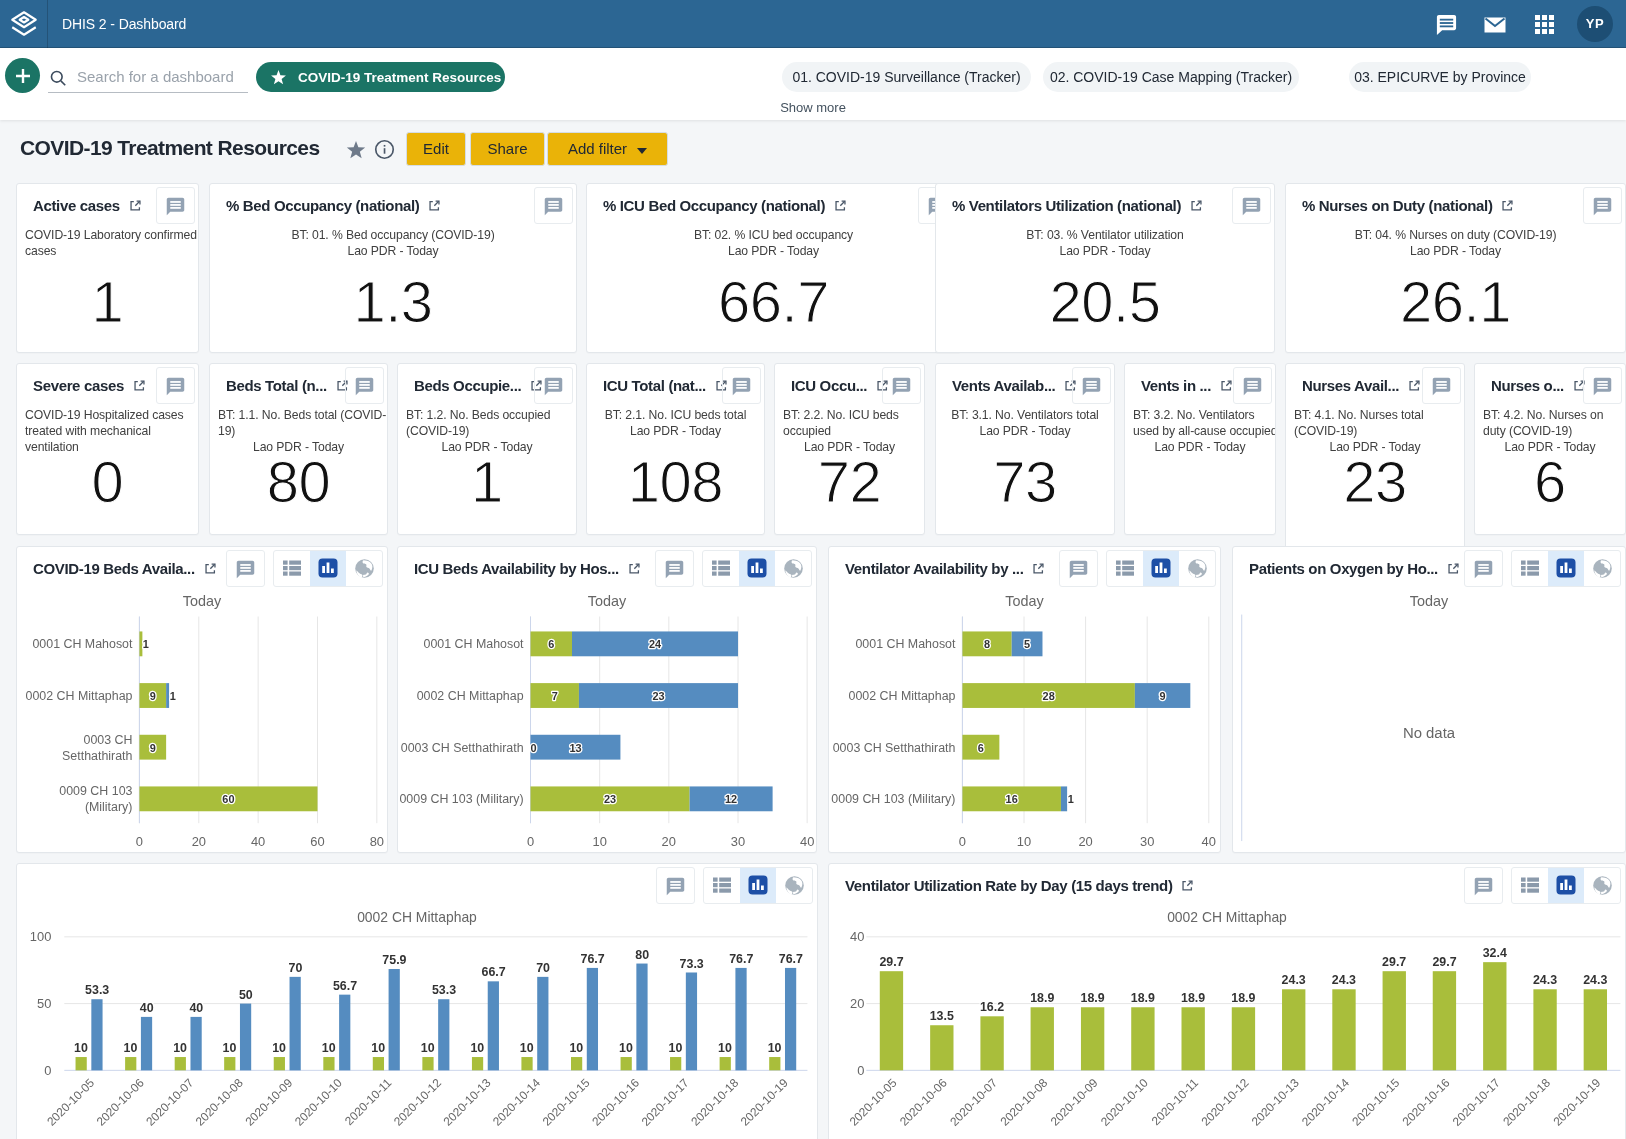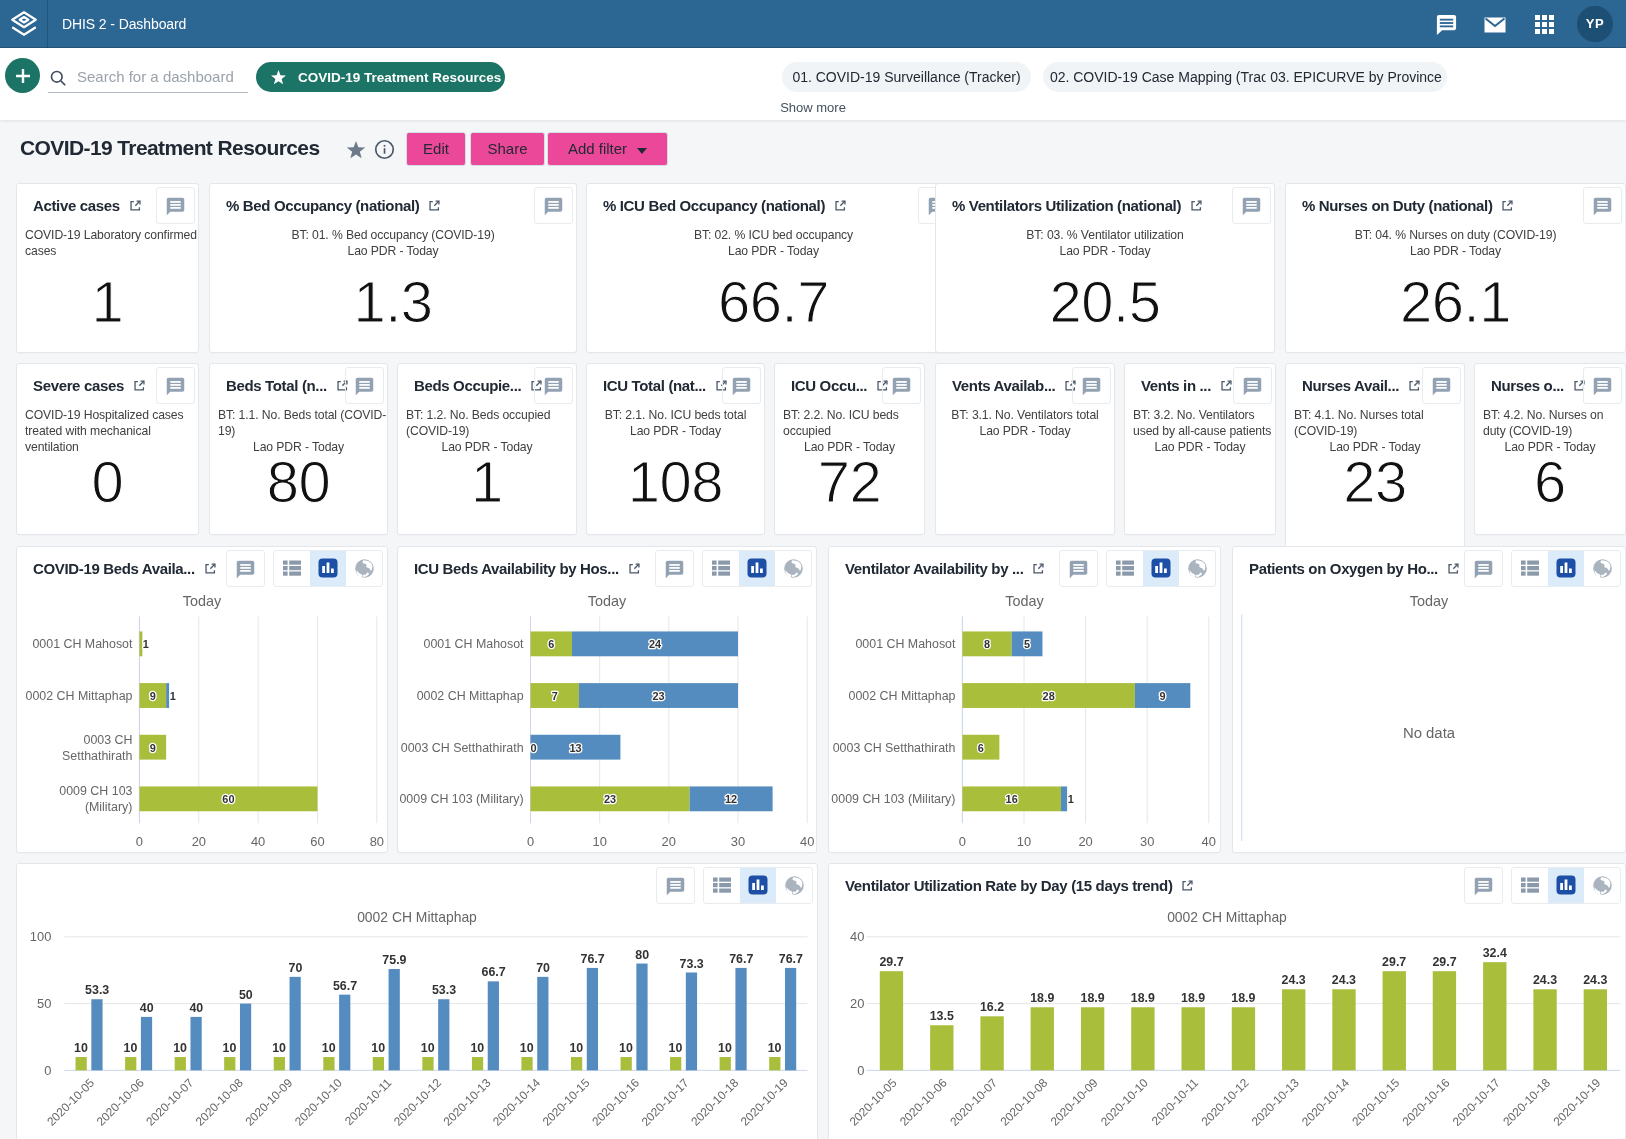--- a/index.html
+++ b/index.html
@@ -8,21 +8,21 @@
 .avatar{position:absolute;right:13px;top:6px;width:36px;height:36px;border-radius:50%;background:#1d4e74;color:#fff;font-size:13px;font-weight:bold;text-align:center;line-height:36px;letter-spacing:.5px}
 .chipsbar{position:absolute;left:0;top:48px;width:1626px;height:72px;background:#fff;box-shadow:0 1px 3px rgba(0,0,0,.09)}
 .plusbtn{position:absolute;left:5px;top:10px;width:35px;height:35px;border-radius:50%;background:#1b7465}
 .plusbtn svg{position:absolute;left:8.5px;top:8.5px}
 .searchph{position:absolute;left:77px;top:20px;font-size:15px;color:#9aa2ab}
 .searchline{position:absolute;left:48px;top:44px;width:200px;height:1px;background:#b6bcc3}
 .chip{position:absolute;top:14px;height:30px;border-radius:15px;background:#f1f4f6;color:#212934;font-size:14px;text-align:center;line-height:30px;white-space:nowrap}
 .chipsel{background:#1b7465;color:#fff;font-weight:bold;text-align:left}
 .showmore{position:absolute;left:0;width:1626px;top:52px;text-align:center;font-size:13px;color:#44525f}
 .dtitle{position:absolute;left:20px;top:136px;font-size:21px;letter-spacing:-.6px;font-weight:bold;color:#212934}
-.btn{position:absolute;top:132px;height:32px;background:#ec4899;border:1px solid #d5dde5;border-radius:3px;font-size:15px;color:#212934;text-align:center;line-height:32px}
+.btn{position:absolute;top:132px;height:32px;background:#eab308;border:1px solid #d5dde5;border-radius:3px;font-size:15px;color:#212934;text-align:center;line-height:32px}
 .card{position:absolute;background:#fff;border:1px solid #e3e7eb;border-radius:3px;box-sizing:border-box;box-shadow:0 1px 1px rgba(0,0,0,.02);overflow:hidden}
 .ctitle{position:absolute;left:16px;top:13px;font-size:15px;letter-spacing:-.35px;font-weight:bold;color:#212934;white-space:nowrap;overflow:hidden}
 .ctitle .ext{vertical-align:-1px;margin-left:5px}
 .chatbox{position:absolute;top:3px;right:3px;width:37px;height:35px;border:1px solid #e8ecef;border-radius:3px}
 .chatbox svg{position:absolute;left:8px;top:8px}
 .toggles{position:absolute;top:3px;height:35px;border:1px solid #e8ecef;border-radius:3px;background:#fff}
 .tcell{position:absolute;top:0;width:36px;height:35px}
 .tcell svg{position:absolute;left:8px;top:7px}
 .tsel{background:#dcebfa}
 .sline{position:absolute;left:8px;right:8px;font-size:12.2px;letter-spacing:-.1px;color:#404040;white-space:nowrap}
@@ -72,21 +72,21 @@
       <circle cx="8.2" cy="8.2" r="5.6" fill="none" stroke="#3c4b5d" stroke-width="1.7"></circle>
       <path d="M12.5 12.5l4.6 4.6" stroke="#3c4b5d" stroke-width="1.7"></path>
     </svg>
   <div class="searchph">Search for a dashboard</div>
   <div class="searchline"></div>
   <div class="chip chipsel" style="left:256px;width:249px"><svg width="17" height="17" viewBox="0 0 20 20" style="position:absolute;left:14px;top:7px">
         <polygon points="10.00,1.30 12.27,7.37 18.75,7.66 13.67,11.69 15.41,17.94 10.00,14.36 4.59,17.94 6.33,11.69 1.25,7.66 7.73,7.37" fill="#fff"></polygon>
       </svg><span style="margin-left:42px;font-size:13.5px">COVID-19 Treatment Resources</span></div>
     <div class="chip" style="left:782px;width:249px">01. COVID-19 Surveillance (Tracker)</div>
     <div class="chip" style="left:1043px;width:256px">02. COVID-19 Case Mapping (Tracker)</div>
-    <div class="chip" style="left:1265px;width:182px">03. EPICURVE by Province</div>
+    <div class="chip" style="left:1349px;width:182px">03. EPICURVE by Province</div>
   <div class="showmore">Show more</div>
 </div>
 <div class="dtitle">COVID-19 Treatment Resources</div>
 <svg width="20" height="20" viewBox="0 0 22 22" style="position:absolute;left:346px;top:140px">
     <polygon points="11.00,1.00 13.62,8.00 21.08,8.32 15.23,12.98 17.23,20.18 11.00,16.05 4.77,20.18 6.77,12.98 0.92,8.32 8.38,8.00" fill="#6e7a8a"></polygon>
   </svg>
 <svg width="21" height="21" viewBox="0 0 24 24" style="position:absolute;left:374px;top:139px">
     <circle cx="12" cy="12" r="10" fill="none" stroke="#4a5768" stroke-width="1.9"></circle>
     <rect x="11.1" y="10.5" width="1.9" height="6.3" fill="#4a5768"></rect>
     <rect x="11.1" y="6.8" width="1.9" height="1.9" fill="#4a5768"></rect>
@@ -289,37 +289,38 @@
   <div class="chatbox">
       <svg width="21" height="21" viewBox="0 0 24 24">
         <path d="M20 2H4c-1.1 0-2 .9-2 2v18l4-4h14c1.1 0 2-.9 2-2V4c0-1.1-.9-2-2-2z" fill="#93a2b3"></path>
         <rect x="6" y="5.8" width="12" height="2" fill="#fff"></rect>
         <rect x="6" y="9.2" width="12" height="2" fill="#fff"></rect>
         <rect x="6" y="12.6" width="12" height="2" fill="#fff"></rect>
       </svg>
     </div>
   <div class="sline sc" style="top:44px">BT: 3.1. No. Ventilators total</div>
     <div class="sline sc" style="top:60px">Lao PDR - Today</div>
+  <div class="bignum">73</div>
 </div>
 <div class="card" style="left:1124px;top:363px;width:152px;height:172px">
   <div class="ctitle" style="max-width:109px">Vents in ... <svg class="ext" width="13" height="13" viewBox="0 0 14 14">
         <path d="M5.2 2.8H2.2v9h9v-3" fill="none" stroke="#4a5768" stroke-width="1.4"></path>
         <path d="M8.2 2.2h3.6v3.6" fill="none" stroke="#4a5768" stroke-width="1.4"></path>
         <path d="M11.5 2.5L6.8 7.2" fill="none" stroke="#4a5768" stroke-width="1.4"></path>
       </svg></div>
   <div class="chatbox">
       <svg width="21" height="21" viewBox="0 0 24 24">
         <path d="M20 2H4c-1.1 0-2 .9-2 2v18l4-4h14c1.1 0 2-.9 2-2V4c0-1.1-.9-2-2-2z" fill="#93a2b3"></path>
         <rect x="6" y="5.8" width="12" height="2" fill="#fff"></rect>
         <rect x="6" y="9.2" width="12" height="2" fill="#fff"></rect>
         <rect x="6" y="12.6" width="12" height="2" fill="#fff"></rect>
       </svg>
     </div>
   <div class="sline sl" style="top:44px">BT: 3.2. No. Ventilators</div>
-    <div class="sline sl" style="top:60px">used by all-cause patients</div>
+    <div class="sline sl" style="top:60px">used by all-cause occupied</div>
     <div class="sline sc" style="top:76px">Lao PDR - Today</div>
 </div>
 <div class="card" style="left:1285px;top:363px;width:180px;height:211px">
   <div class="ctitle" style="max-width:137px">Nurses Avail... <svg class="ext" width="13" height="13" viewBox="0 0 14 14">
         <path d="M5.2 2.8H2.2v9h9v-3" fill="none" stroke="#4a5768" stroke-width="1.4"></path>
         <path d="M8.2 2.2h3.6v3.6" fill="none" stroke="#4a5768" stroke-width="1.4"></path>
         <path d="M11.5 2.5L6.8 7.2" fill="none" stroke="#4a5768" stroke-width="1.4"></path>
       </svg></div>
   <div class="chatbox">
       <svg width="21" height="21" viewBox="0 0 24 24">

